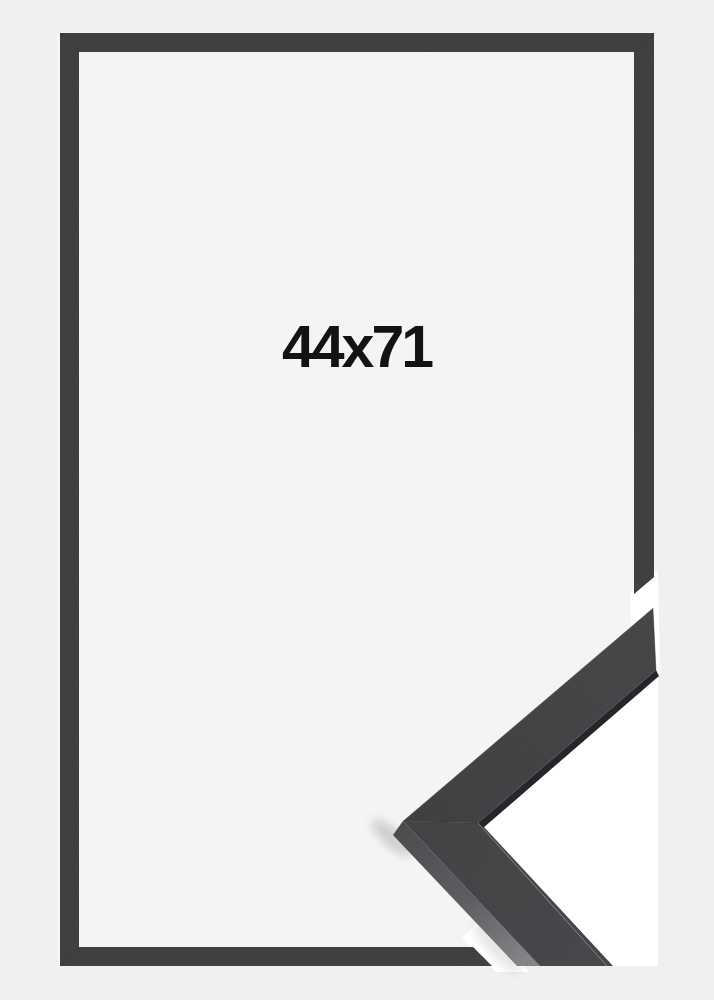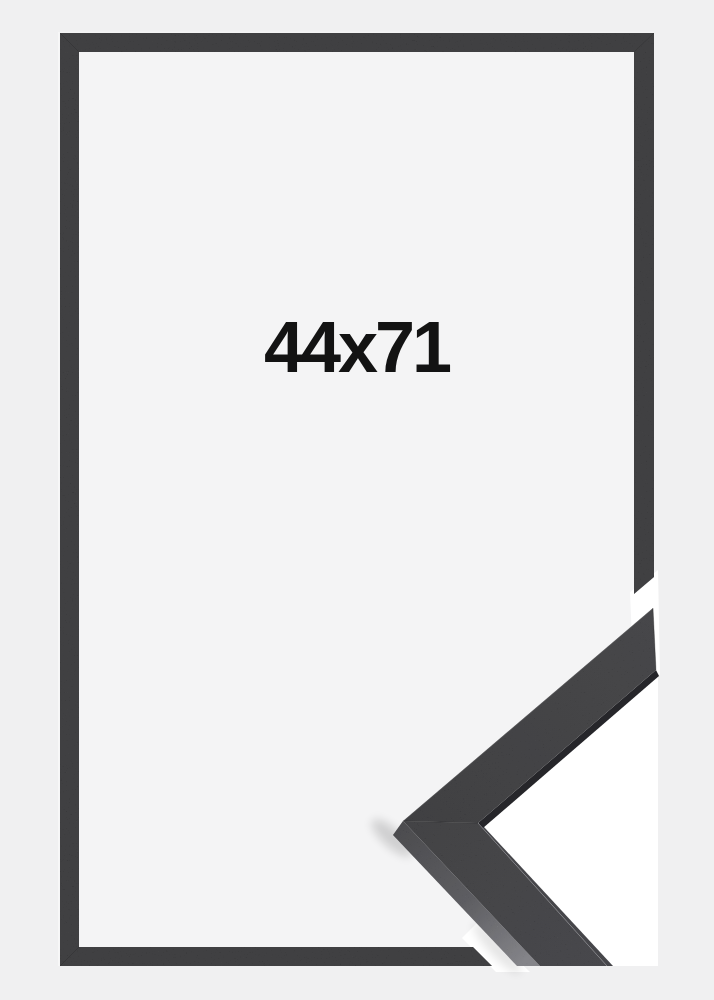--- a/index.html
+++ b/index.html
@@ -7,21 +7,21 @@
     width:714px;height:1000px;
     background:var(--background-outer,#f0f0f1);
     font-family:"Liberation Sans",sans-serif;
     overflow:hidden;position:relative;
   }
   .stage{position:absolute;inset:0;width:714px;height:1000px;}
   svg{display:block;}
   .size-label{
     position:absolute;left:79px;top:247px;width:555px;height:200px;
     display:flex;align-items:center;justify-content:center;
-    font-size:72px;font-weight:bold;letter-spacing:-3px;
+    font-size:59px;font-weight:bold;letter-spacing:-3px;
     color:var(--label-text,#131313);
     user-select:none;
   }
 </style>
 </head>
 <body style="--background-outer: #f0f0f1; --background-inner: #f4f4f5; --halo-white: #ffffff; --frame-bar: #39393b; --molding-upper-dark: #39393c; --molding-upper-light: #424245; --molding-lower-dark: #3d3d40; --molding-lower-light: #434347; --molding-edge-dark: #26262a; --side-top: #47474b; --side-mid: #5e5e63; --side-bottom: #8e8e94; --label-text: #131313;">
 
 <div class="stage">
   <svg width="714" height="1000" viewBox="0 0 714 1000">
     <defs>

